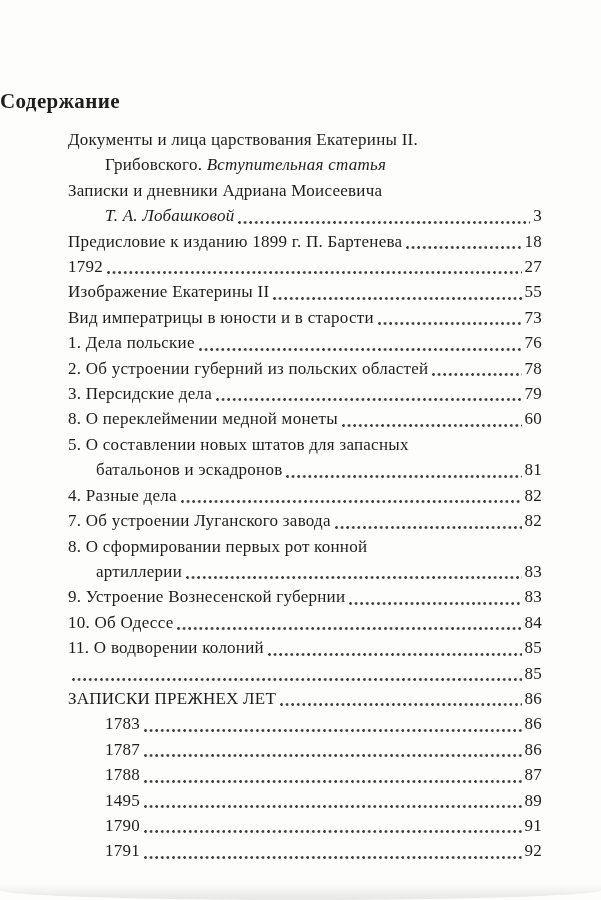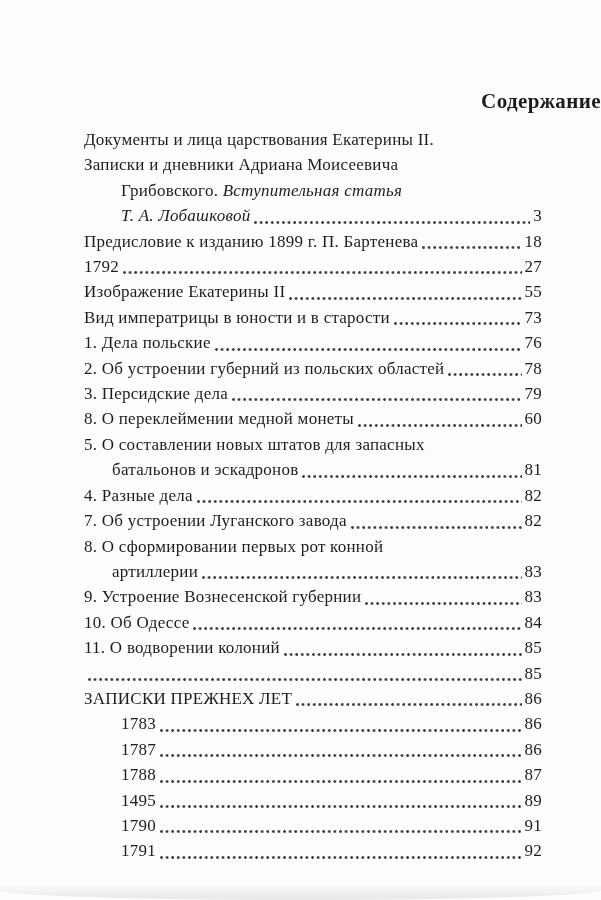--- a/index.html
+++ b/index.html
@@ -11,38 +11,37 @@
     overflow: hidden;
     position: relative;
   }
   .sheet {
     position: absolute;
     inset: 0;
     background: #fdfdfc;
     padding-top: 88px;
   }
   .title {
-    text-align: right;
+    text-align: left;
     font-size: 21px;
     font-weight: bold;
     letter-spacing: 0.4px;
     margin-bottom: 13px;
     line-height: 26px;
   }
   .toc {
     margin: 0 59px 0 68px;
     font-size: 17px;
     letter-spacing: 0.25px;
   }
   .row {
     display: flex;
     align-items: flex-start;
     line-height: 25.4px;
     white-space: nowrap;
-    margin-left: 16px;
   }
   .ind-a { padding-left: 37px; }
   .ind-b { padding-left: 28px; }
   .t em, em.t { font-style: italic; }
   .dots {
     flex: 1 1 auto;
     align-self: flex-end;
     height: 3px;
     margin: 0 3px 5px 4px;
     min-width: 10px;
@@ -66,26 +65,26 @@
 <div class="sheet">
 
   <h1 class="title">Содержание</h1>
 
   <div class="toc">
 
     <div class="row">
       <span class="t">Документы и лица царствования Екатерины II.</span>
     </div>
 
+    <div class="row ind-a">
+      <span class="t"><span>Грибовского. </span><em>Вступительная статья</em></span>
+    </div>
+
     <div class="row">
       <span class="t">Записки и дневники Адриана Моисеевича</span>
-    </div>
-
-    <div class="row ind-a">
-      <span class="t"><span>Грибовского. </span><em>Вступительная статья</em></span>
     </div>
 
     <div class="row ind-a">
       <em class="t">Т. А. Лобашковой</em>
       <span class="dots"></span>
       <span class="pg">3</span>
     </div>
 
     <div class="row">
       <span class="t">Предисловие к изданию 1899 г. П. Бартенева</span>

